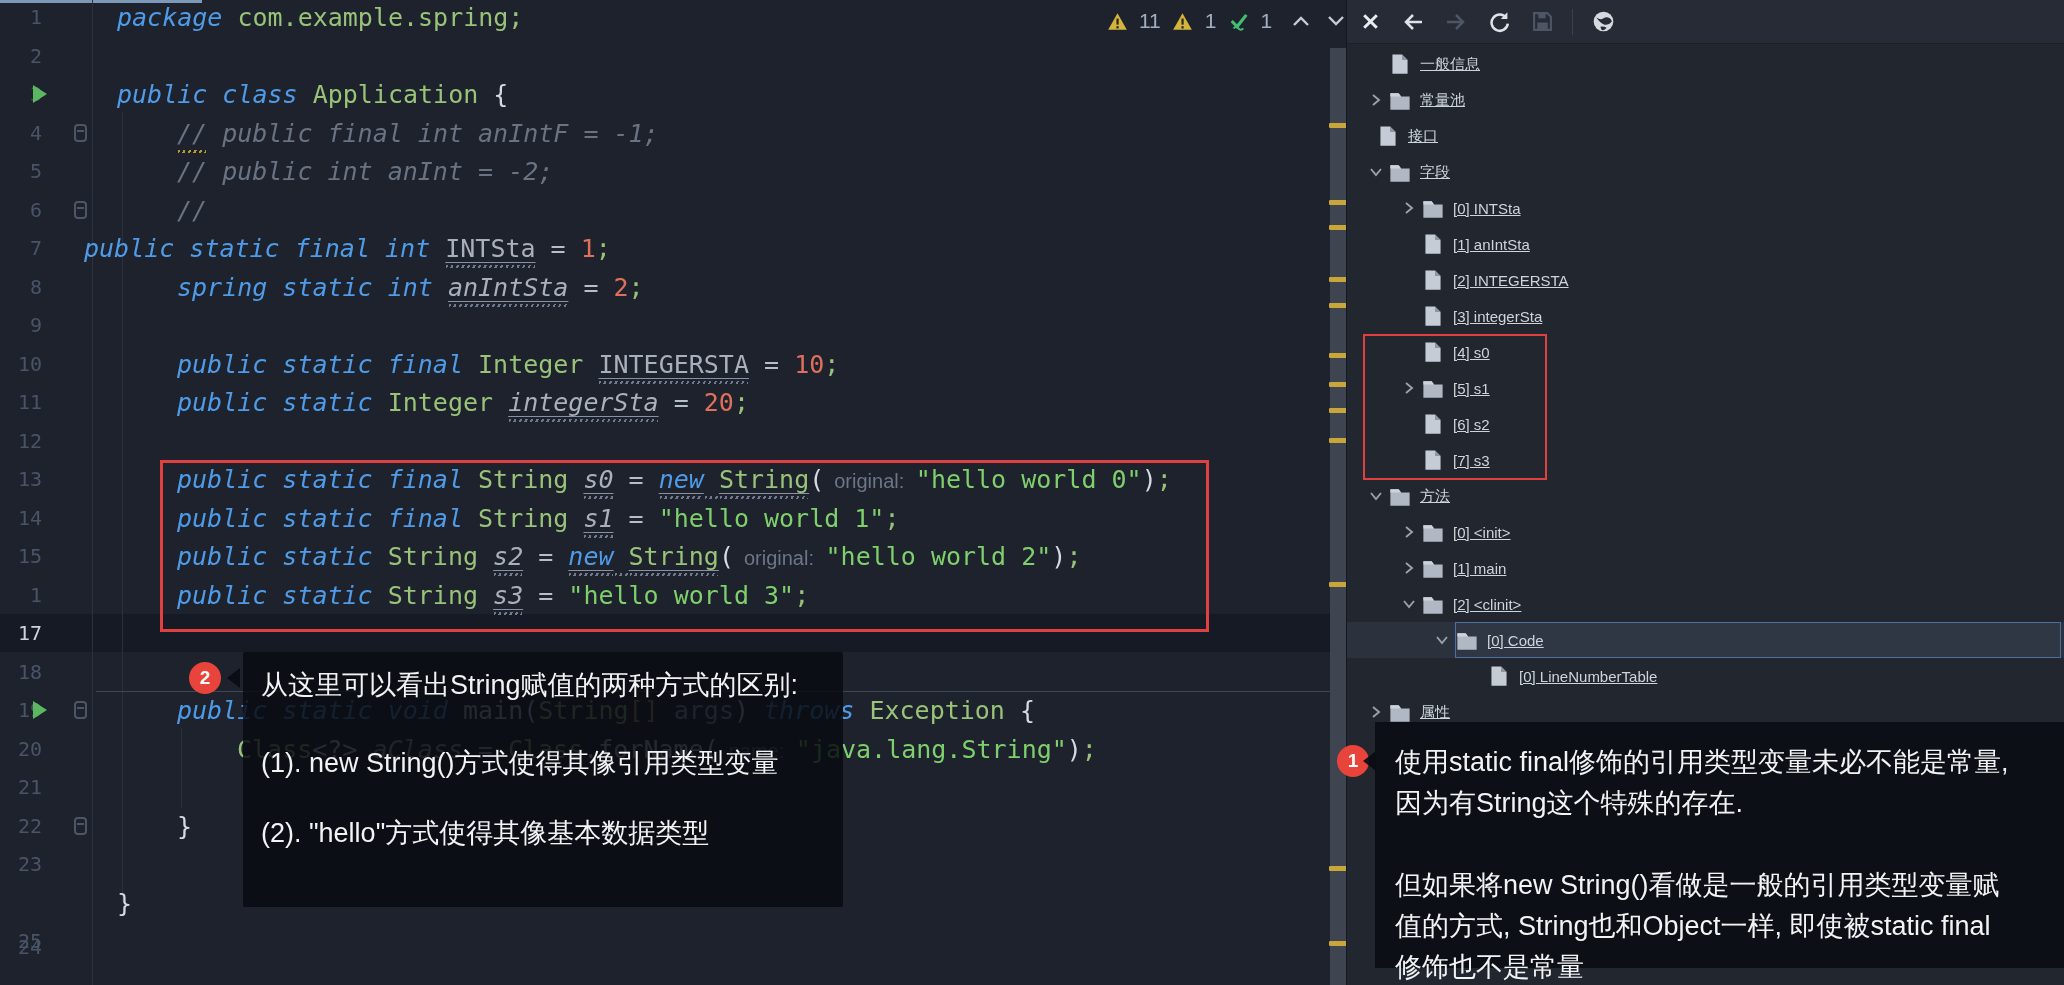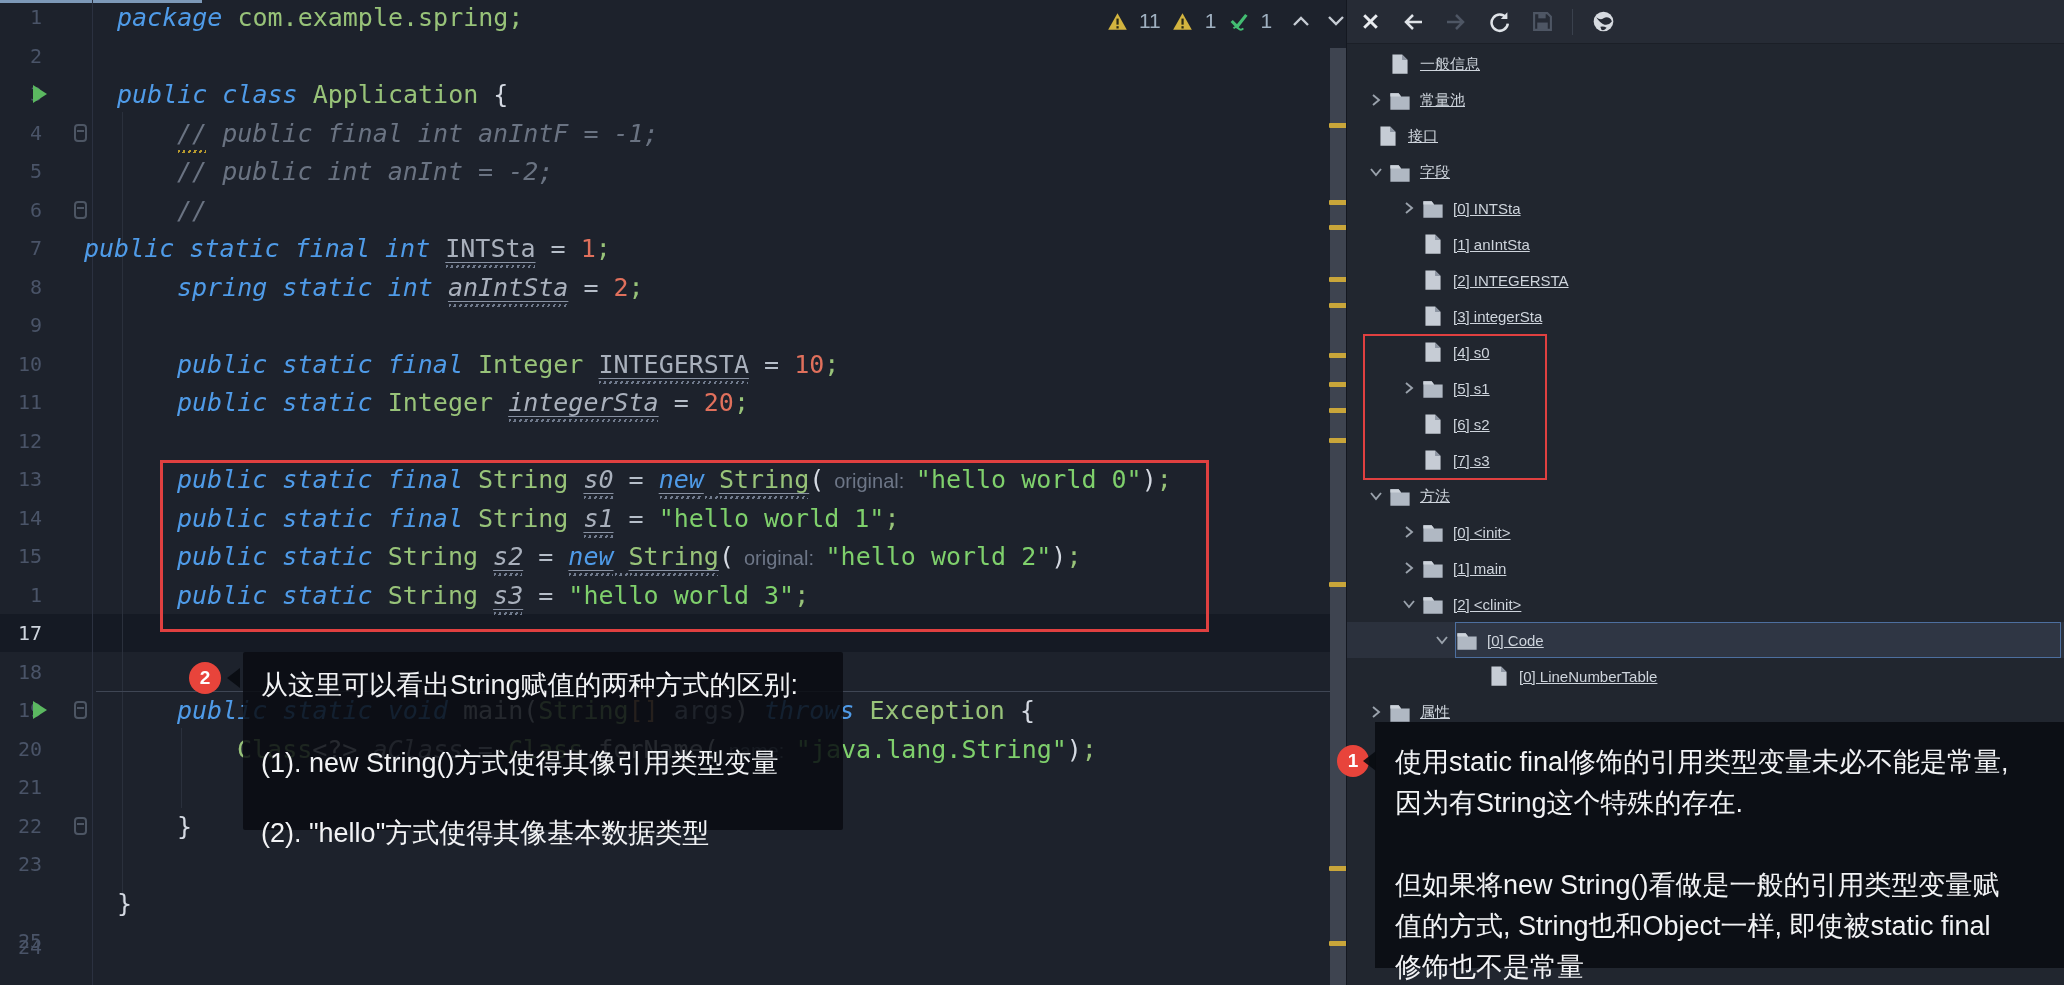--- a/index.html
+++ b/index.html
@@ -510,21 +510,21 @@
         </span>
       </div>
     </div>
 </div>
 
 <div class="red-rect" style="left:160px;top:460px;width:1049px;height:172px;"></div>
 <div class="red-rect" style="left:1363px;top:334px;width:184px;height:146px;border-width:2.5px;"></div>
 
 <div class="badge" style="left:189px;top:662px;">2</div>
 <div class="tip-pointer" style="left:227px;top:668px;"></div>
-<div id="note2" class="tip" style="left:243px;top:652px;width:600px;height:178px;padding:16px 0 0 18px;box-sizing:border-box;">
+<div id="note2" class="tip" style="left:243px;top:652px;width:600px;height:255px;padding:16px 0 0 18px;box-sizing:border-box;">
     <div class="tip-line">从这里可以看出String赋值的两种方式的区别:</div>
     <div class="tip-line">(1). new String()方式使得其像引用类型变量</div>
     <div class="tip-line">(2). "hello"方式使得其像基本数据类型</div>
   </div>
 
 <div class="badge" style="left:1337px;top:745px;">1</div>
 <div class="tip-pointer" style="left:1363px;top:751px;"></div>
 <div id="note1" class="tip" style="left:1375px;top:722px;width:689px;height:246px;padding:20px 0 0 20px;box-sizing:border-box;border-radius:0;">
     <div class="tip-line">使用static final修饰的引用类型变量未必不能是常量,</div>
     <div class="tip-line">因为有String这个特殊的存在.</div>

